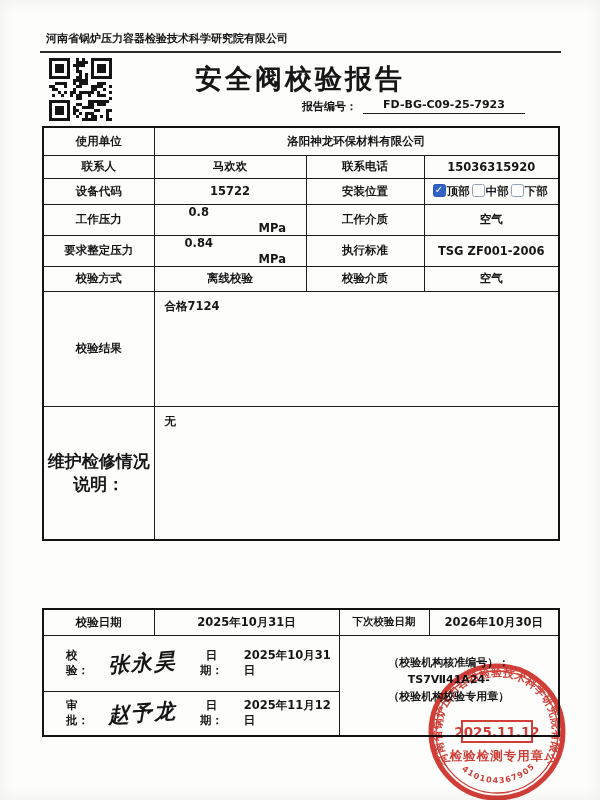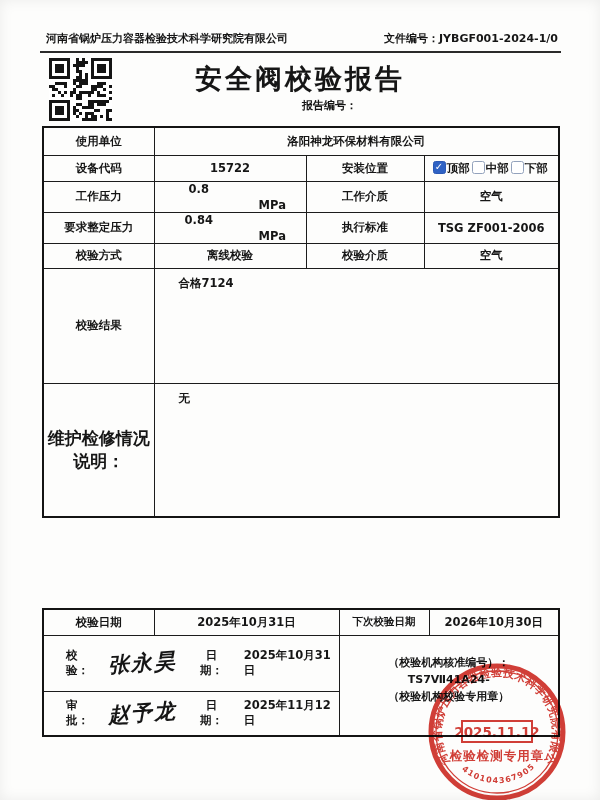--- a/index.html
+++ b/index.html
@@ -16,21 +16,21 @@
   .title{position:absolute;top:61px;left:0;width:600px;text-align:center;font-size:27px;letter-spacing:3px;}
   .report-no{position:absolute;top:98px;left:302px;font-size:11px;display:flex;align-items:flex-end;}
   .rn-value{display:inline-block;width:162px;text-align:center;border-bottom:1.8px solid #1d1d1d;padding-bottom:2px;margin-left:6px;}
   
   table{border-collapse:collapse;table-layout:fixed;position:absolute;left:42px;background:transparent;}
   .main{top:126px;width:516px;}
   .bottomtbl{top:608px;width:516px;}
   td{border:1.5px solid #1c1c1c;font-size:11.5px;text-align:center;vertical-align:middle;padding:0 2px;overflow:visible;}
   .main{border:2px solid #141414;}
   .bottomtbl{border:2px solid #141414;}
-  td.tall-val{vertical-align:top;text-align:left;padding:7px 24px;}
+  td.tall-val{vertical-align:top;text-align:left;padding:7px 10px;}
   .vu{display:flex;width:100%;}
   .vu .v{flex:1.35;text-align:center;}
   .vu .u{flex:1;text-align:center;margin-top:16px;}
   
   .cb{display:inline-block;width:11px;height:11px;border:1.5px solid #93a2bc;border-radius:2.5px;background:#fff;
       vertical-align:-2px;margin-right:1px;position:relative;}
   .cb.checked{background:#2f62c4;border-color:#2a58b4;}
   .cb .mk{display:none;position:absolute;left:1px;top:-2px;color:#fff;font-size:10px;line-height:13px;}
   .cb.checked .mk{display:block;}
   .cbl{margin-right:2px;}
@@ -45,21 +45,20 @@
   
   .stamp{position:absolute;left:426px;top:661px;width:142px;height:142px;mix-blend-mode:multiply;opacity:.93;z-index:5;pointer-events:none;}
 </style>
 </head>
 <body>
 
 <div class="page">
 
   <div class="hdr-top">
     <span>河南省锅炉压力容器检验技术科学研究院有限公司</span>
-    <span><span>文件编号：</span><span>JYBGF001-2024-1/0</span></span>
   </div>
   <div class="hdr-rule"></div>
   <div class="qr"><svg id="qr-svg" width="63" height="63">
         <rect x="27" y="0" width="3" height="3" fill="#141414"></rect>
         <rect x="33" y="0" width="3" height="3" fill="#141414"></rect>
         <rect x="27" y="3" width="3" height="3" fill="#141414"></rect>
         <rect x="30" y="3" width="3" height="3" fill="#141414"></rect>
         <rect x="33" y="3" width="3" height="3" fill="#141414"></rect>
         <rect x="36" y="3" width="3" height="3" fill="#141414"></rect>
         <rect x="24" y="6" width="3" height="3" fill="#141414"></rect>
@@ -179,33 +178,40 @@
         <rect x="42" y="0" width="21" height="21" fill="#141414"></rect>
         <rect x="45" y="3" width="15" height="15" fill="#ffffff"></rect>
         <rect x="48" y="6" width="9" height="9" fill="#141414"></rect>
         <rect x="0" y="42" width="21" height="21" fill="#141414"></rect>
         <rect x="3" y="45" width="15" height="15" fill="#ffffff"></rect>
         <rect x="6" y="48" width="9" height="9" fill="#141414"></rect>
       </svg></div>
   <div class="title">安全阀校验报告</div>
   <div class="report-no">
     <span>报告编号：</span>
+    <span class="rn-value">FD-BG-C09-25-7923</span>
   </div>
 
   <table class="main">
     <colgroup>
         <col style="width:111px">
         <col style="width:152px">
         <col style="width:118px">
         <col style="width:135px">
       </colgroup>
     <tbody>
         <tr style="height:28px">
       <td>使用单位</td>
       <td colspan="3">洛阳神龙环保材料有限公司</td>
+    </tr>
+    <tr style="height:23px">
+      <td>联系人</td>
+      <td>马欢欢</td>
+      <td>联系电话</td>
+      <td>15036315920</td>
     </tr>
     <tr style="height:26px">
       <td>设备代码</td>
       <td>15722</td>
       <td>安装位置</td>
       <td>
         <span class="cb checked"><span class="mk">✓</span></span><span class="cbl">顶部</span><span class="cb"></span><span class="cbl">中部</span><span class="cb"></span><span class="cbl">下部</span>
       </td>
     </tr>
     <tr style="height:25px">

